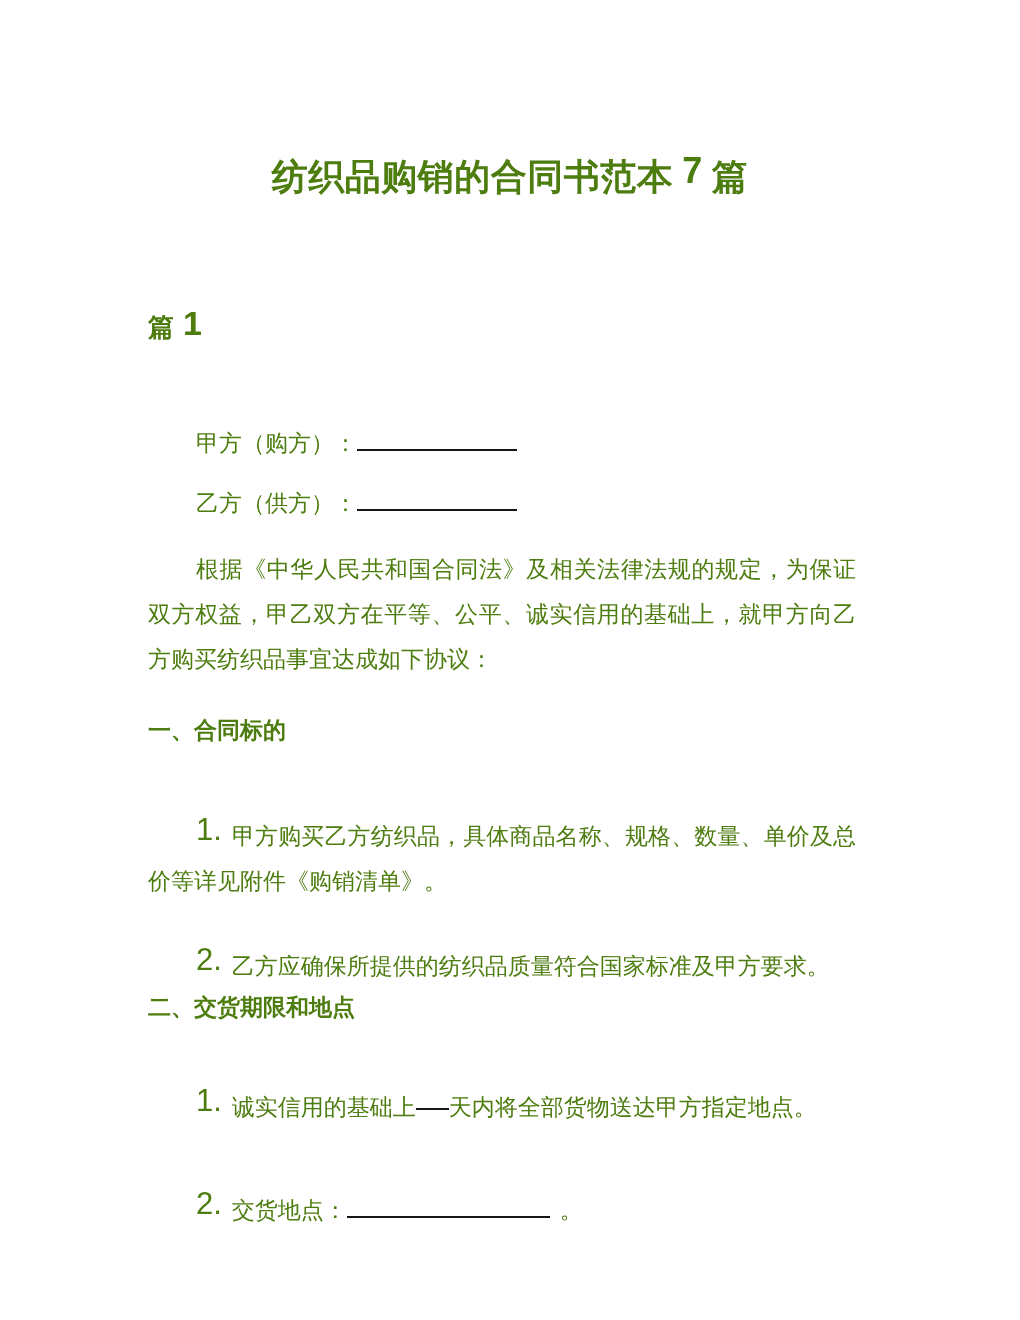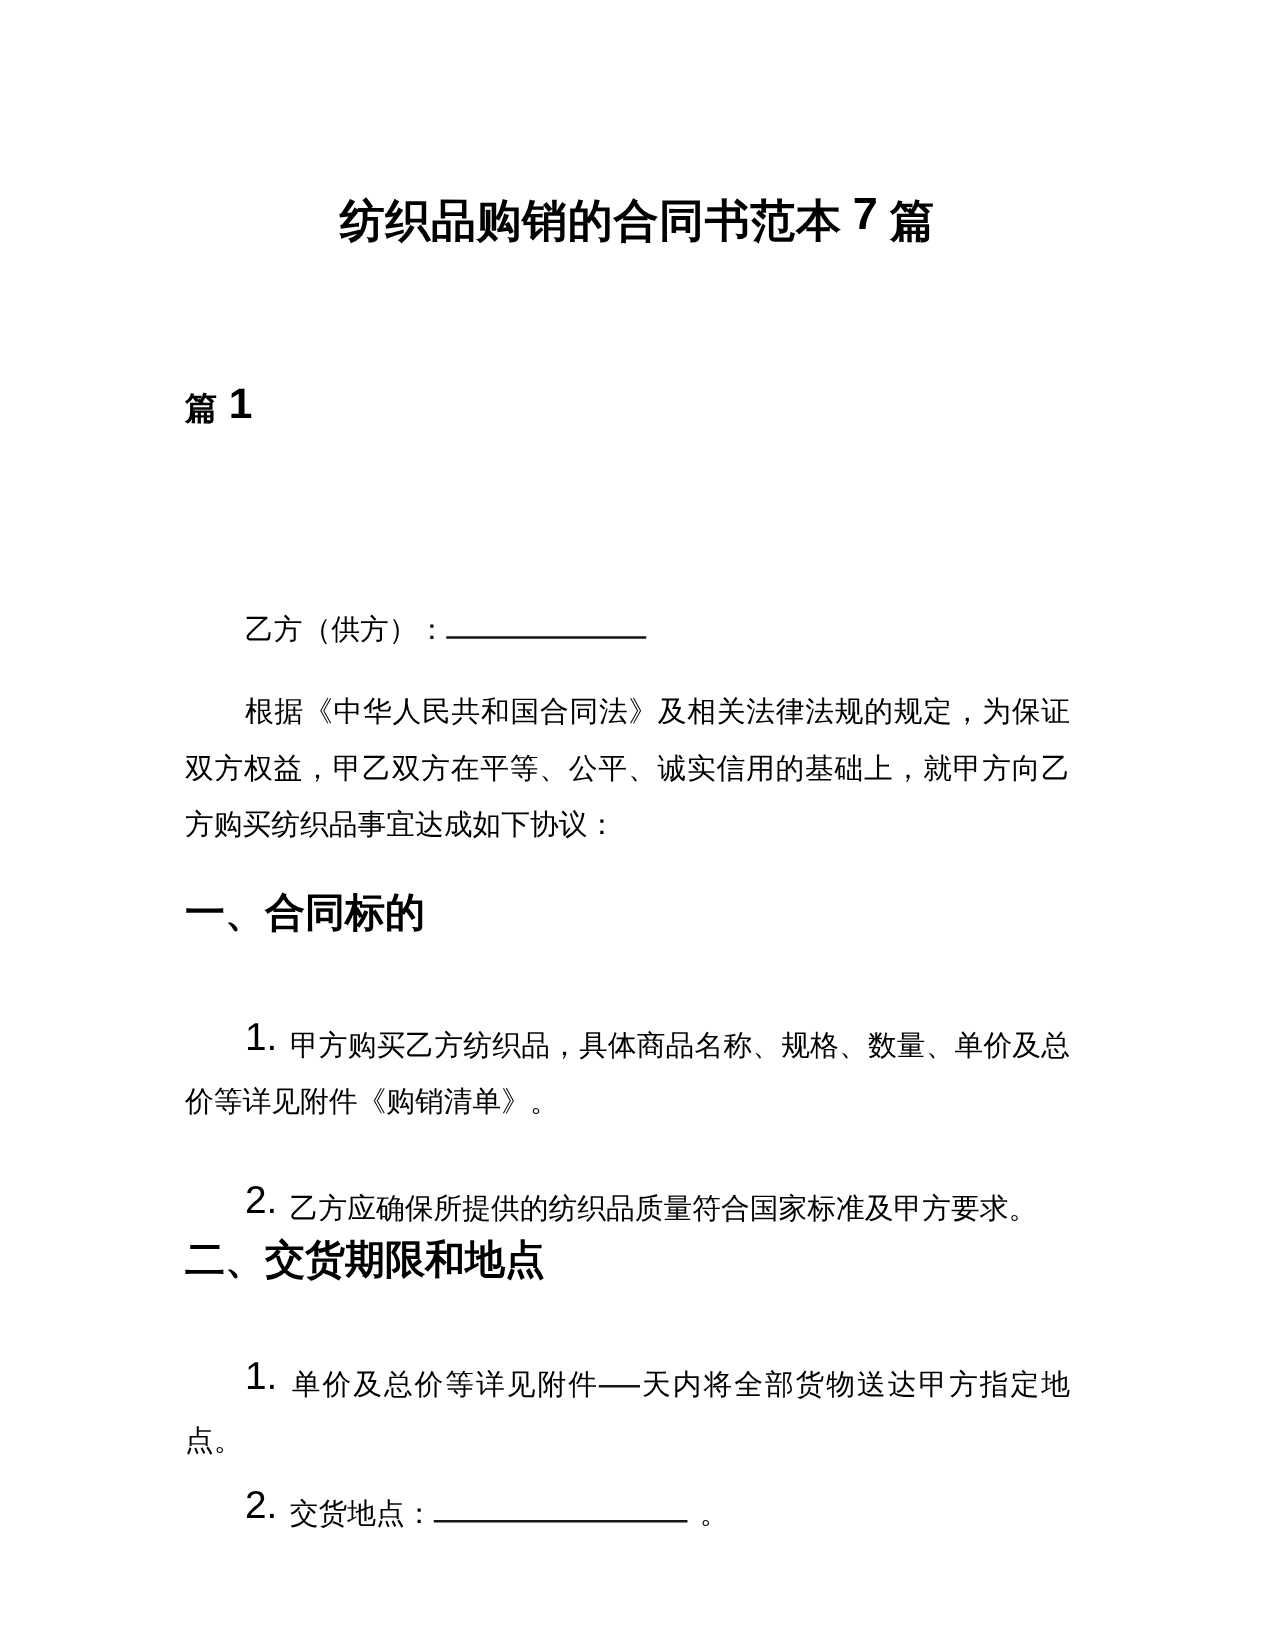--- a/index.html
+++ b/index.html
@@ -5,21 +5,21 @@
   html, body {
     margin: 0;
     padding: 0;
     background: #ffffff;
   }
   .page {
     position: relative;
     width: 1020px;
     height: 1320px;
     background: #ffffff;
-    color: #000000;
+    color: #4d7c0f;
     font-family: "Liberation Sans", "DejaVu Sans", sans-serif;
     overflow: hidden;
   }
   .abs { position: absolute; margin: 0; }
 
   .doc-title {
     left: 0;
     top: 156px;
     width: 1020px;
     text-align: center;
@@ -56,21 +56,21 @@
     line-height: 45px;
     text-indent: 48px;
     text-align: justify;
   }
   .party-a { top: 421px; }
   .party-b { top: 481px; }
   .intro   { top: 547px; }
 
   .sec-heading {
     left: 148px;
-    font-size: 32px;
+    font-size: 23px;
     font-weight: bold;
     line-height: 32px;
   }
   .sec-heading-1 { top: 714px; }
   .sec-heading-2 { top: 991px; }
 
   .item-1-1 { top: 811px; }
   .item-1-2 { top: 941px; }
   .item-2-1 { top: 1082px; }
   .item-2-2 { top: 1149px; margin-top: 36px; }
@@ -94,30 +94,31 @@
 </style>
 </head>
 <body>
 
 <div class="page">
 
   <h1 class="abs doc-title"><span>纺织品购销的合同书范本</span><span class="title-count">7</span><span>篇</span></h1>
 
   <h2 class="abs part-heading"><span>篇</span><span class="part-number">1</span></h2>
 
+  <p class="abs bodyline party-a"><span>甲方（购方）：</span><span class="blank blank-party"></span></p>
 
   <p class="abs bodyline party-b"><span>乙方（供方）：</span><span class="blank blank-party"></span></p>
 
   <p class="abs bodyline intro">根据《中华人民共和国合同法》及相关法律法规的规定，为保证双方权益，甲乙双方在平等、公平、诚实信用的基础上，就甲方向乙方购买纺织品事宜达成如下协议：</p>
 
   <h3 class="abs sec-heading sec-heading-1">一、合同标的</h3>
 
   <p class="abs bodyline item-1-1"><span class="num">1.</span><span>甲方购买乙方纺织品，具体商品名称、规格、数量、单价及总价等详见附件《购销清单》。</span></p>
 
   <p class="abs bodyline item-1-2"><span class="num">2.</span><span>乙方应确保所提供的纺织品质量符合国家标准及甲方要求。</span></p>
 
   <h3 class="abs sec-heading sec-heading-2">二、交货期限和地点</h3>
 
-  <p class="abs bodyline item-2-1"><span class="num">1.</span><span>单价及总价等详见附件</span><span class="blank blank-days"></span><span>天内将全部货物送达甲方指定地点。</span></p>
+  <p class="abs bodyline item-2-1"><span class="num">1.</span><span>诚实信用的基础上</span><span class="blank blank-days"></span><span>天内将全部货物送达甲方指定地点。</span></p>
 
   <p class="abs bodyline item-2-2"><span class="num">2.</span><span>交货地点：</span><span class="blank blank-location"></span><span class="end-punct">。</span></p>
 
 </div>
 
 </body></html>

